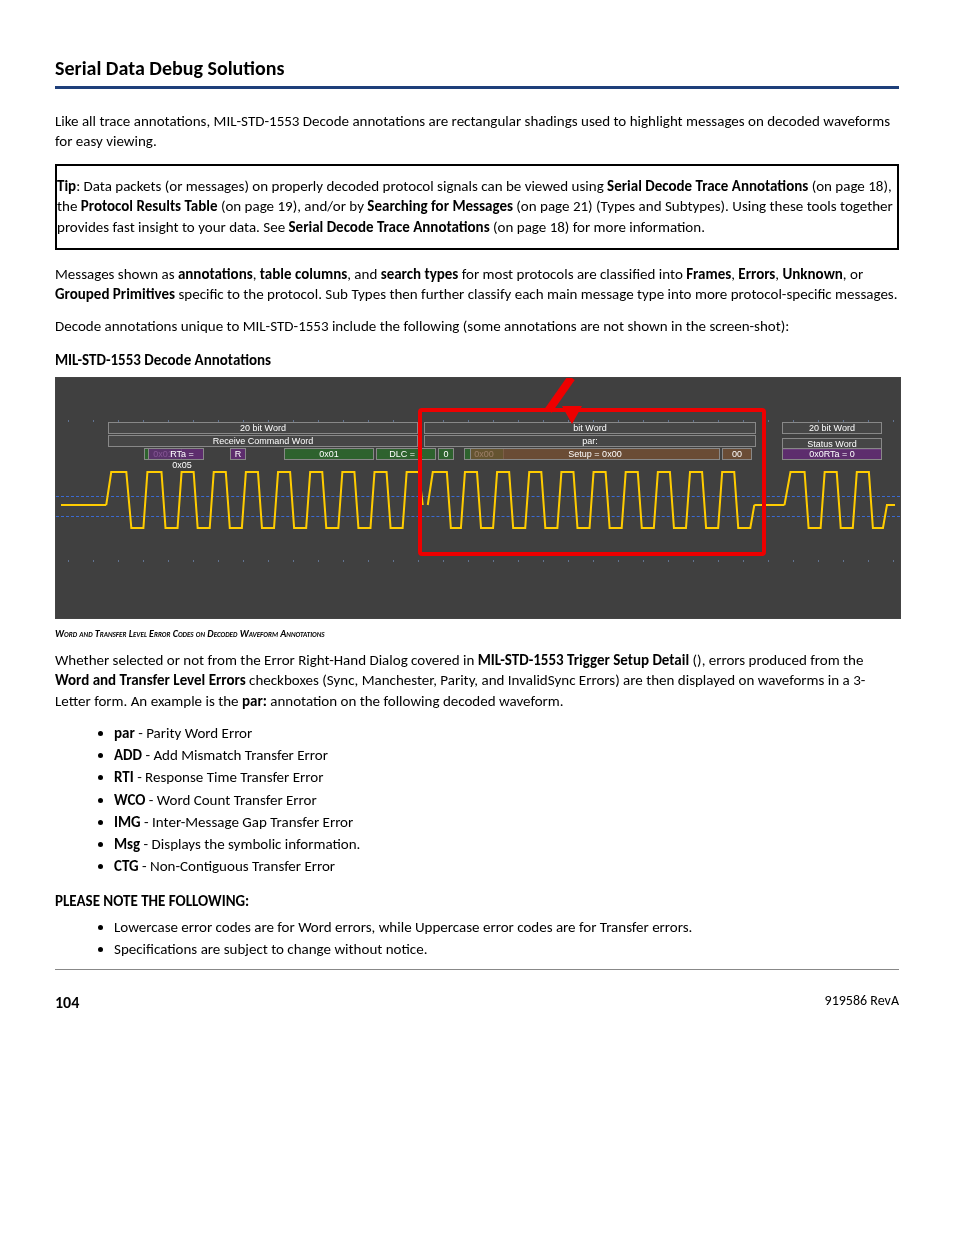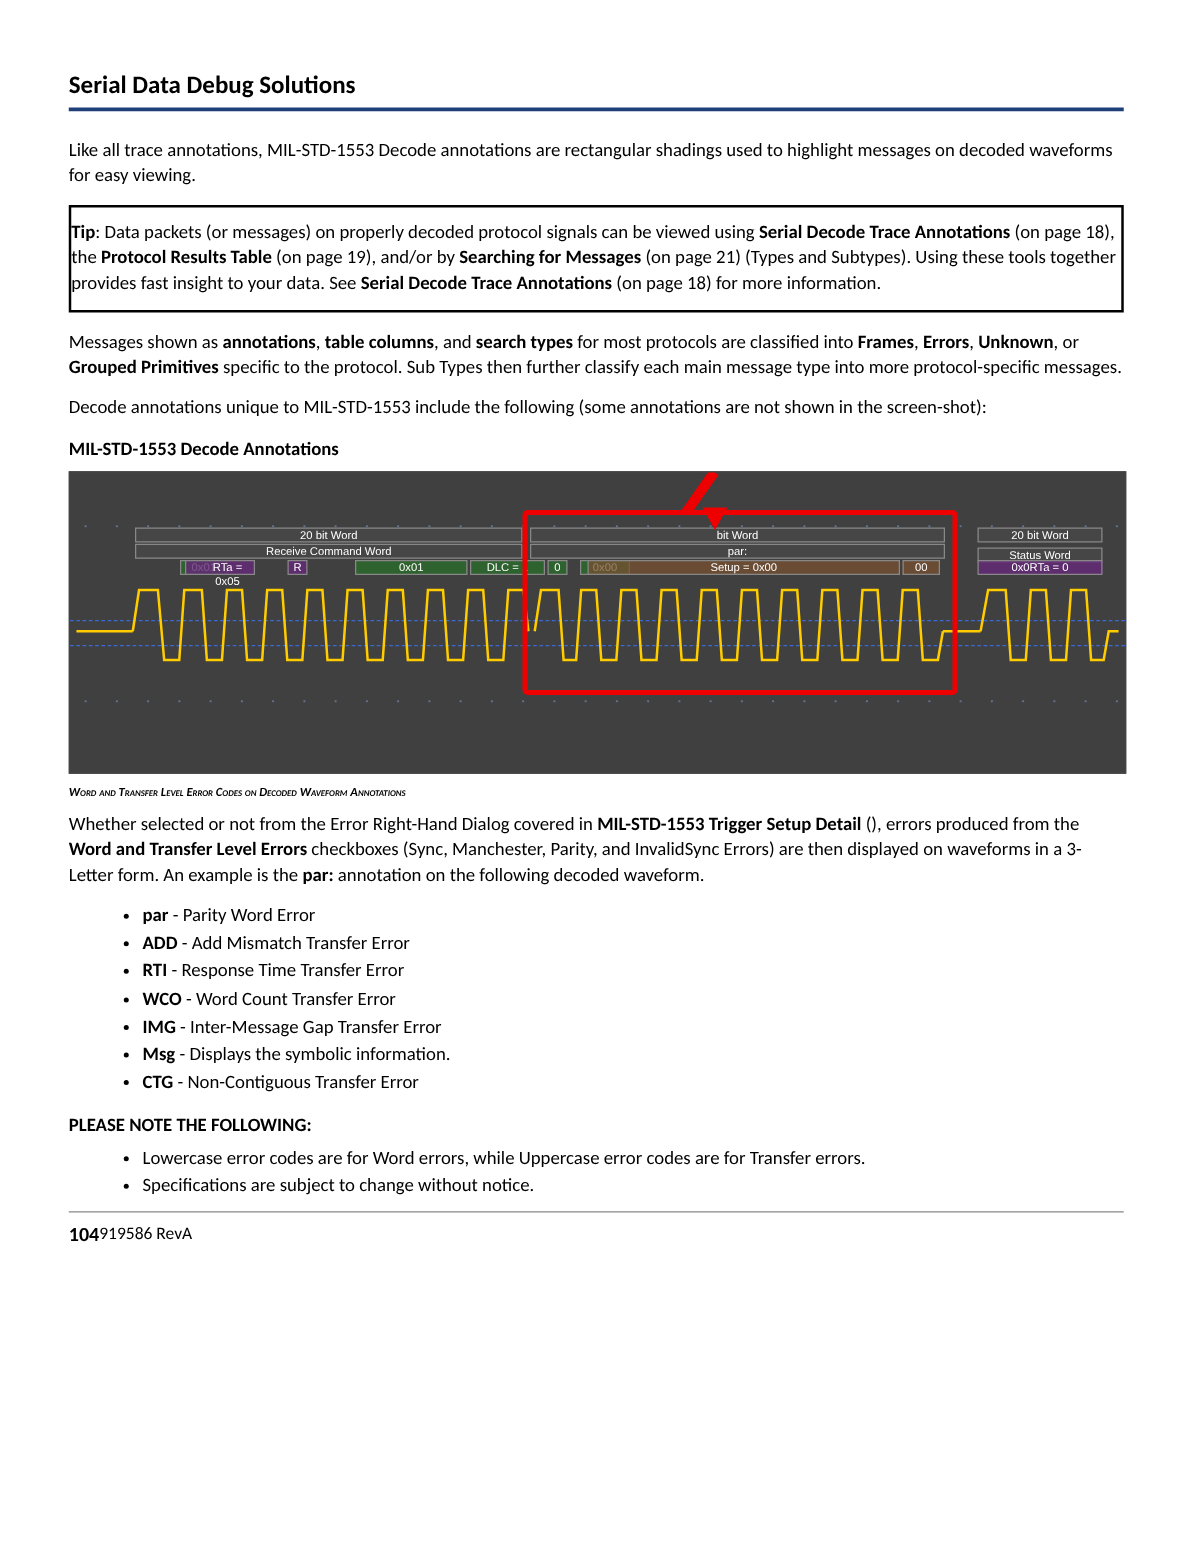--- a/index.html
+++ b/index.html
@@ -83,22 +83,23 @@
   }
   ul {
     margin: 4px 0 10px 0;
     padding-left: 48px;
     list-style: disc;
   }
   li { margin: 2px 11px; }
   .bold { font-weight: bold; }
   .footer-rule {
     border-top: 1px solid #888;
-    padding-top: 8px;
+    padding-top: 22px;
     display: flex;
+    justify-content: space-between;
     font-size: 14px;
   }
   .footer-page { font-weight: bold; font-size: 16px; }
   .dots-row {
     position: absolute;
     left: 0; right: 0;
     height: 6px;
     background-image: radial-gradient(circle, rgba(120,150,200,.6) 1px, transparent 1px);
     background-size: 25px 6px;
   }

